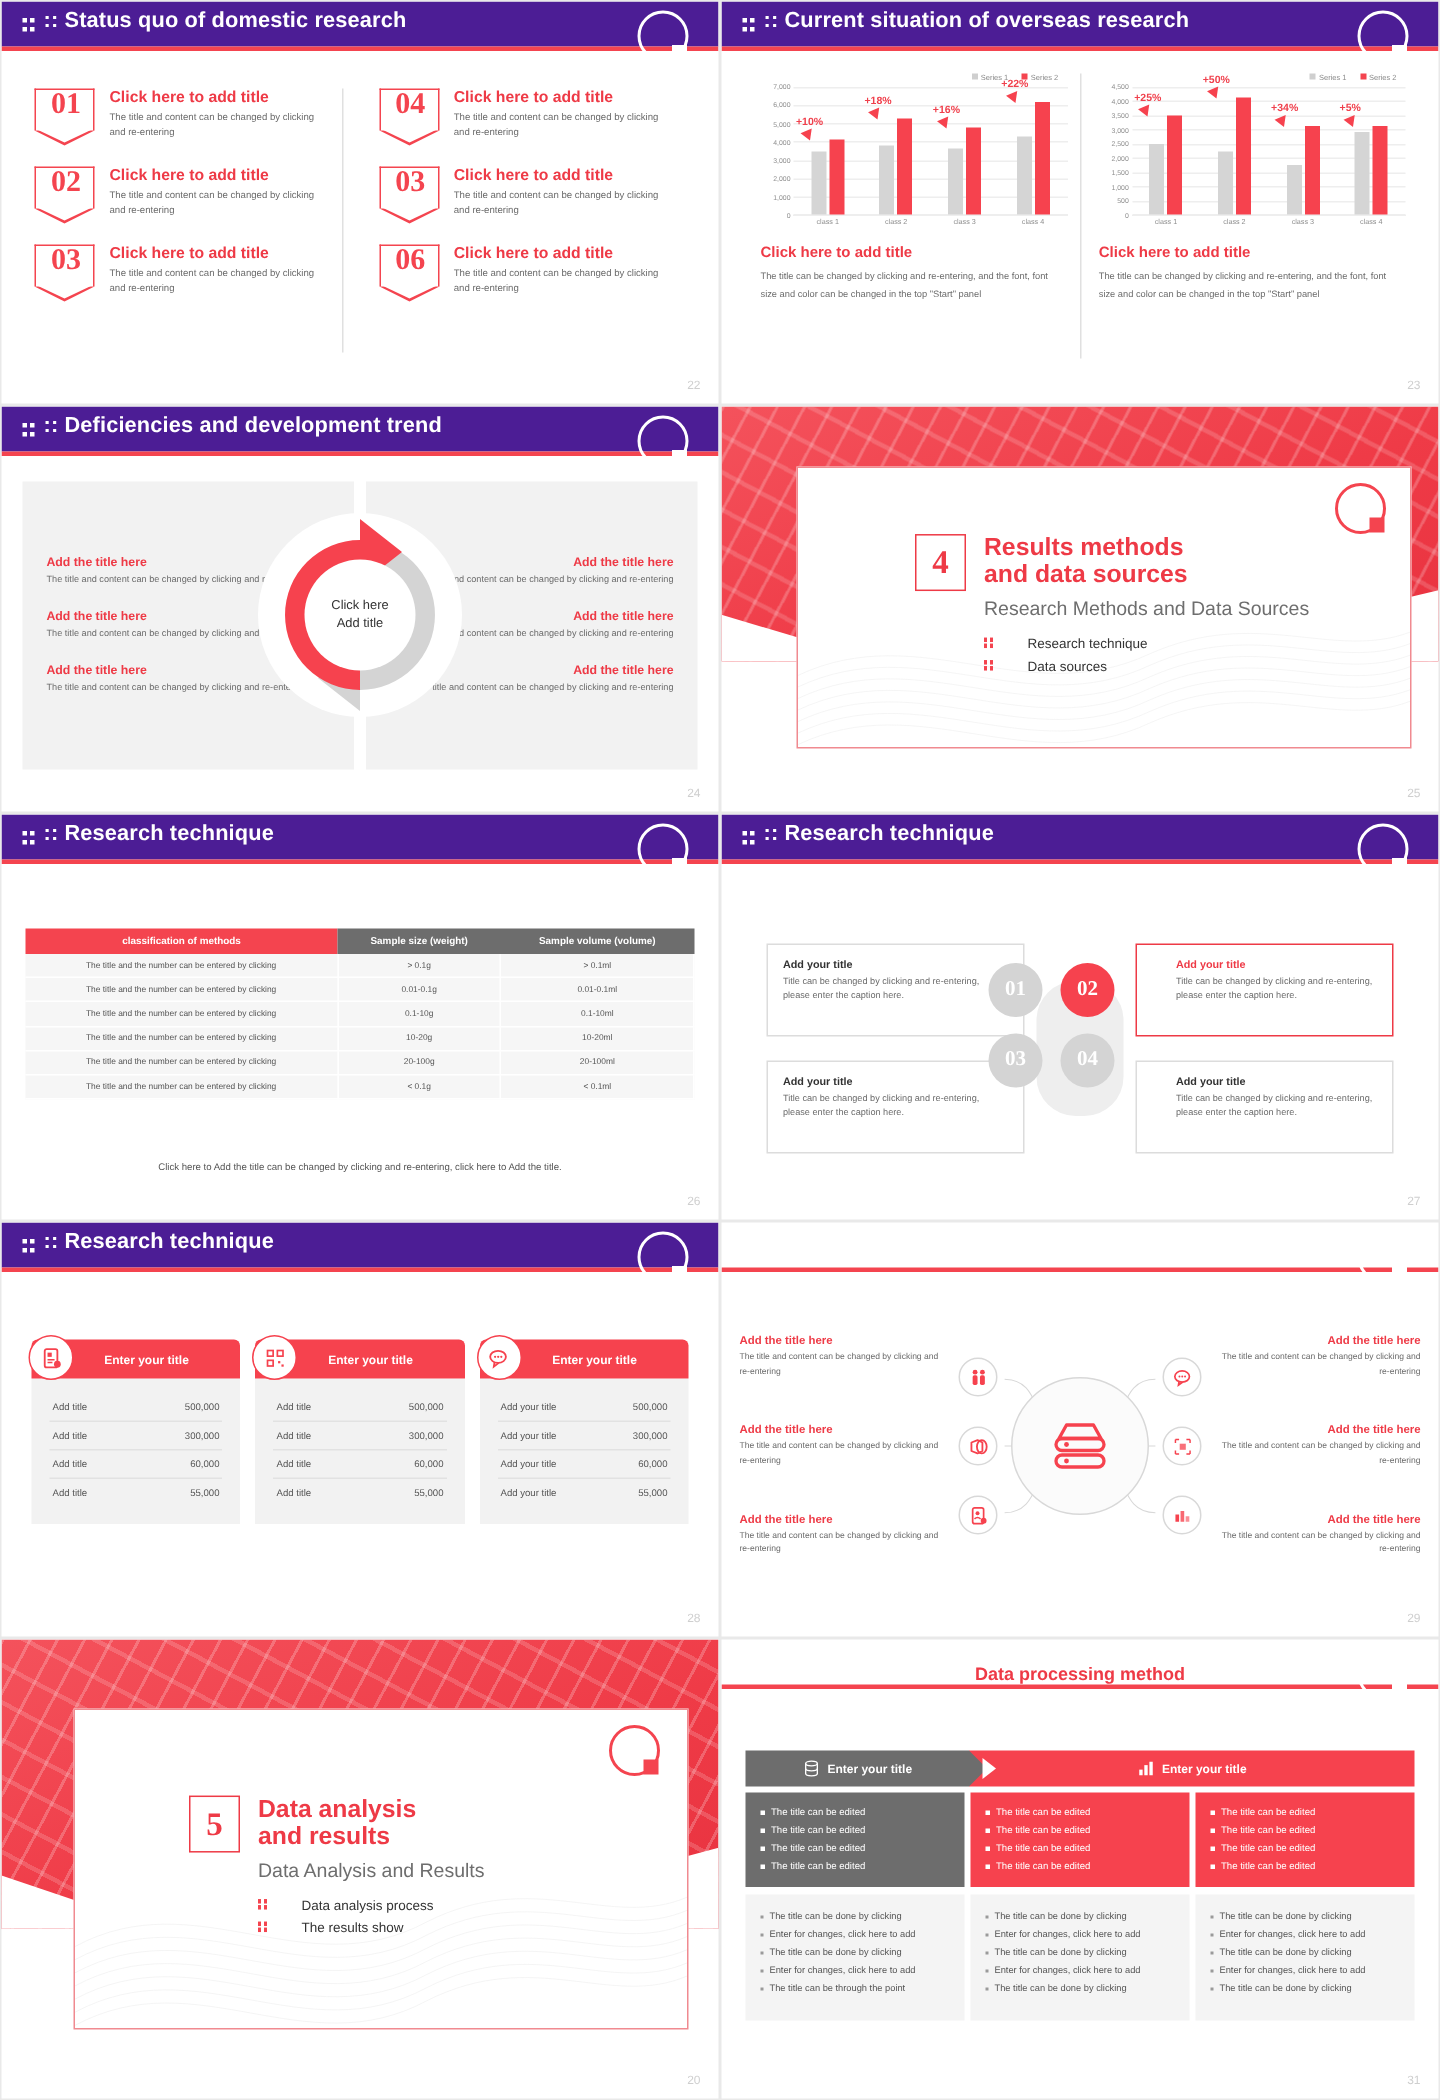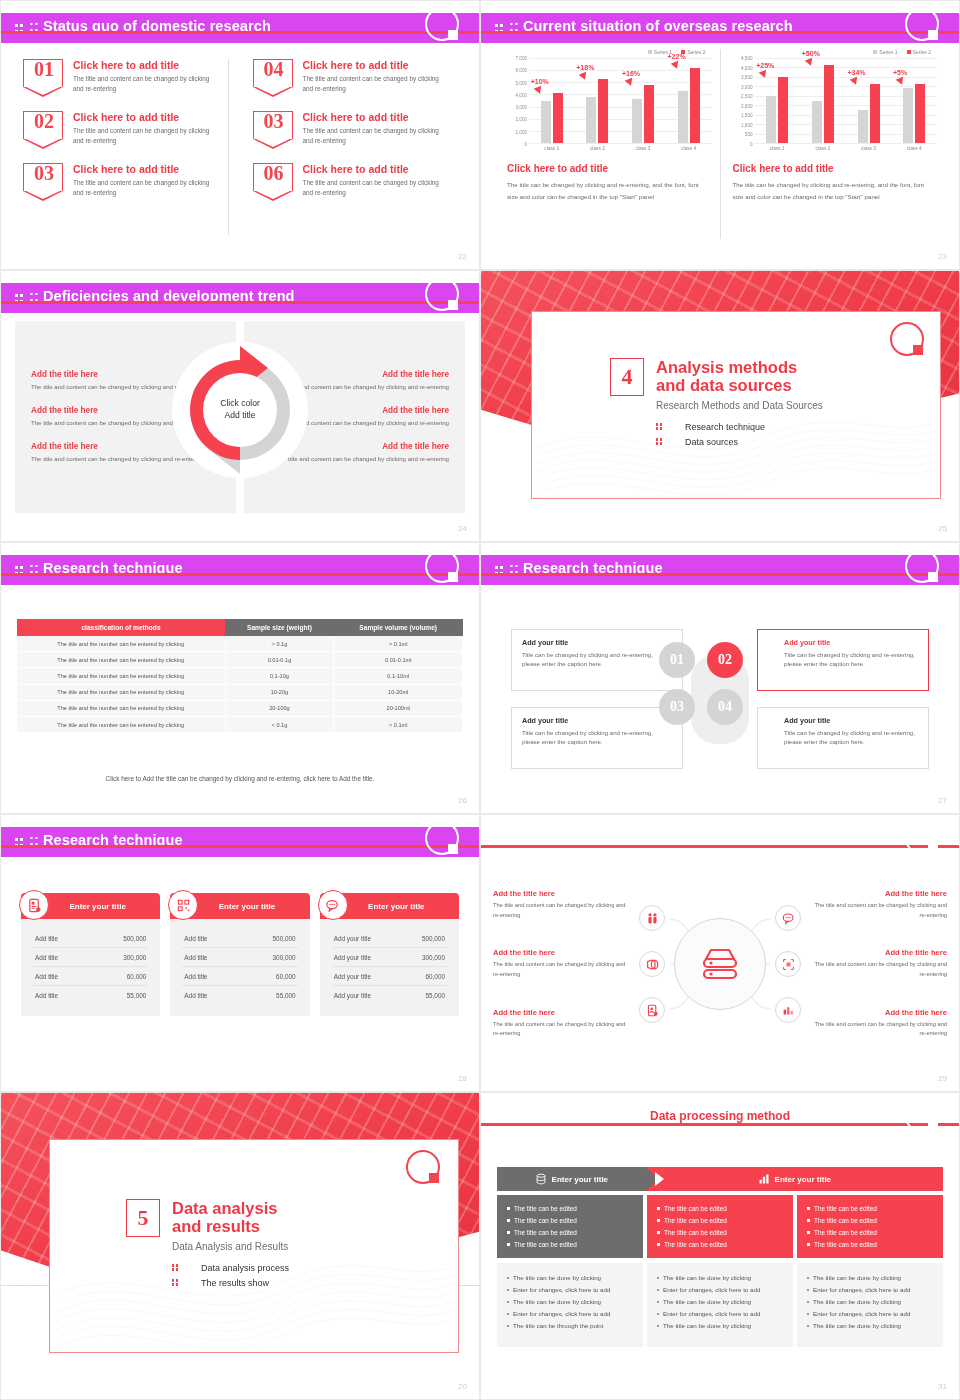--- a/index.html
+++ b/index.html
@@ -6,21 +6,21 @@
   body {
     width:960px; height:1400px;
     background:#ffffff;
     font-family:"Liberation Sans", sans-serif;
     overflow:hidden;
   }
   .deck { display:grid; grid-template-columns:480px 480px; grid-template-rows:270px 272px 272px 278px 308px; width:960px; height:1400px; }
   .slide { position:relative; background:#fff; overflow:hidden; border:1px solid #e9e9e9; }
 
   
-  .hdr { position:absolute; left:0; top:12px; width:100%; height:30px; background:#d946ef; }
+  .hdr { position:absolute; left:0; top:0; width:100%; height:30px; background:#4c1d95; }
   .hdr .dots { position:absolute; left:14px; top:7px; width:9px; height:16px; }
   .hdr .dots i { position:absolute; width:3px; height:3px; background:#fff; display:block; }
   .hdr .dots i:nth-child(1){left:0;top:4px}
   .hdr .dots i:nth-child(2){left:0;top:10px}
   .hdr .dots i:nth-child(3){left:5px;top:4px}
   .hdr .dots i:nth-child(4){left:5px;top:10px}
   .hdr .t { position:absolute; left:28px; top:5px; color:#fff; font-size:14.5px; font-weight:bold; letter-spacing:.1px; }
   .hdr-under { position:absolute; left:0; top:30px; width:100%; height:3px; background:#F4444F; }
 
   
@@ -97,21 +97,21 @@
   .div-photo:before { content:""; position:absolute; right:0; bottom:0; width:100%; height:40%;
      background:#fff; clip-path:polygon(100% 30%, 100% 100%, 58% 100%); }
   .div-card { position:absolute; left:50px; top:40px; right:18px; bottom:42px; background:#fff; border:1px solid #F08A90;
      overflow:hidden; }
   .div-wave { position:absolute; left:0; bottom:0; width:100%; height:62%; opacity:.55; }
   .div-inner { position:absolute; left:78px; top:50%; transform:translateY(-50%); }
   .div-row { display:flex; align-items:flex-start; gap:12px; }
   .div-num { width:34px; height:38px; border:1.5px solid #EE3A46; display:flex; align-items:center; justify-content:center;
      font-size:22px; font-weight:bold; color:#EE3A46; font-family:"Liberation Serif", serif; flex:0 0 34px; }
   .div-h { font-size:16.5px; font-weight:bold; color:#EE3A46; line-height:1.12; }
-  .div-sub { font-size:10px; color:#6e6e6e; margin-top:5px; }
+  .div-sub { font-size:13px; color:#6e6e6e; margin-top:5px; }
   .div-list { margin-top:11px; margin-left:46px; }
   .div-li { display:flex; align-items:center; gap:22px; margin-bottom:5px; font-size:9px; color:#333; }
   .bdots { position:relative; width:7px; height:9px; flex:0 0 7px; }
   .bdots i { position:absolute; width:2.4px; height:2.4px; background:#F4444F; }
   .bdots i:nth-child(1){left:0;top:1px} .bdots i:nth-child(2){left:0;top:5px}
   .bdots i:nth-child(3){left:4px;top:1px} .bdots i:nth-child(4){left:4px;top:5px}
 
   
   .ctr-h { text-align:center; color:#EE3A46; font-size:13px; font-weight:bold; margin-top:14px; }
   .tbl { position:absolute; left:16px; right:16px; top:76px; border-collapse:collapse; width:calc(100% - 32px); }
@@ -474,21 +474,21 @@
           <path id="arcR" d="M112 40 A48 48 0 0 1 112 96"></path>
         </defs>
         <text font-size="7.5" fill="#ffffff" font-family="Liberation Sans, sans-serif">
           <textPath href="#arcL" startOffset="8%">Click here to add title</textPath>
         </text>
         <text font-size="7.5" fill="#ffffff" font-family="Liberation Sans, sans-serif">
           <textPath href="#arcR" startOffset="8%">Click here to add title</textPath>
         </text>
       </svg>
       <div class="core">
-        <span>Click color</span>
+        <span>Click here</span>
         <span>Add title</span>
       </div>
     </div>
     <div class="pgno">24</div>
   </div>
 
   <div class="slide divider">
     <div class="div-photo"></div>
     <div class="div-card">
       <svg class="div-wave" viewBox="0 0 400 120" preserveAspectRatio="none">
@@ -503,21 +503,21 @@
         </g>
       </svg>
       <div class="qmark red" style="right:16px;top:10px">
           <div class="ring"></div>
           <div class="tail"></div>
         </div>
       <div class="div-inner">
         <div class="div-row">
           <div class="div-num">4</div>
           <div>
-            <div class="div-h">Analysis methods</div>
+            <div class="div-h">Results methods</div>
             <div class="div-h">and data sources</div>
             <div class="div-sub">Research Methods and Data Sources</div>
           </div>
         </div>
         <div class="div-list">
           <div class="div-li">
             <span class="bdots">
                 <i></i>
                 <i></i>
                 <i></i>

